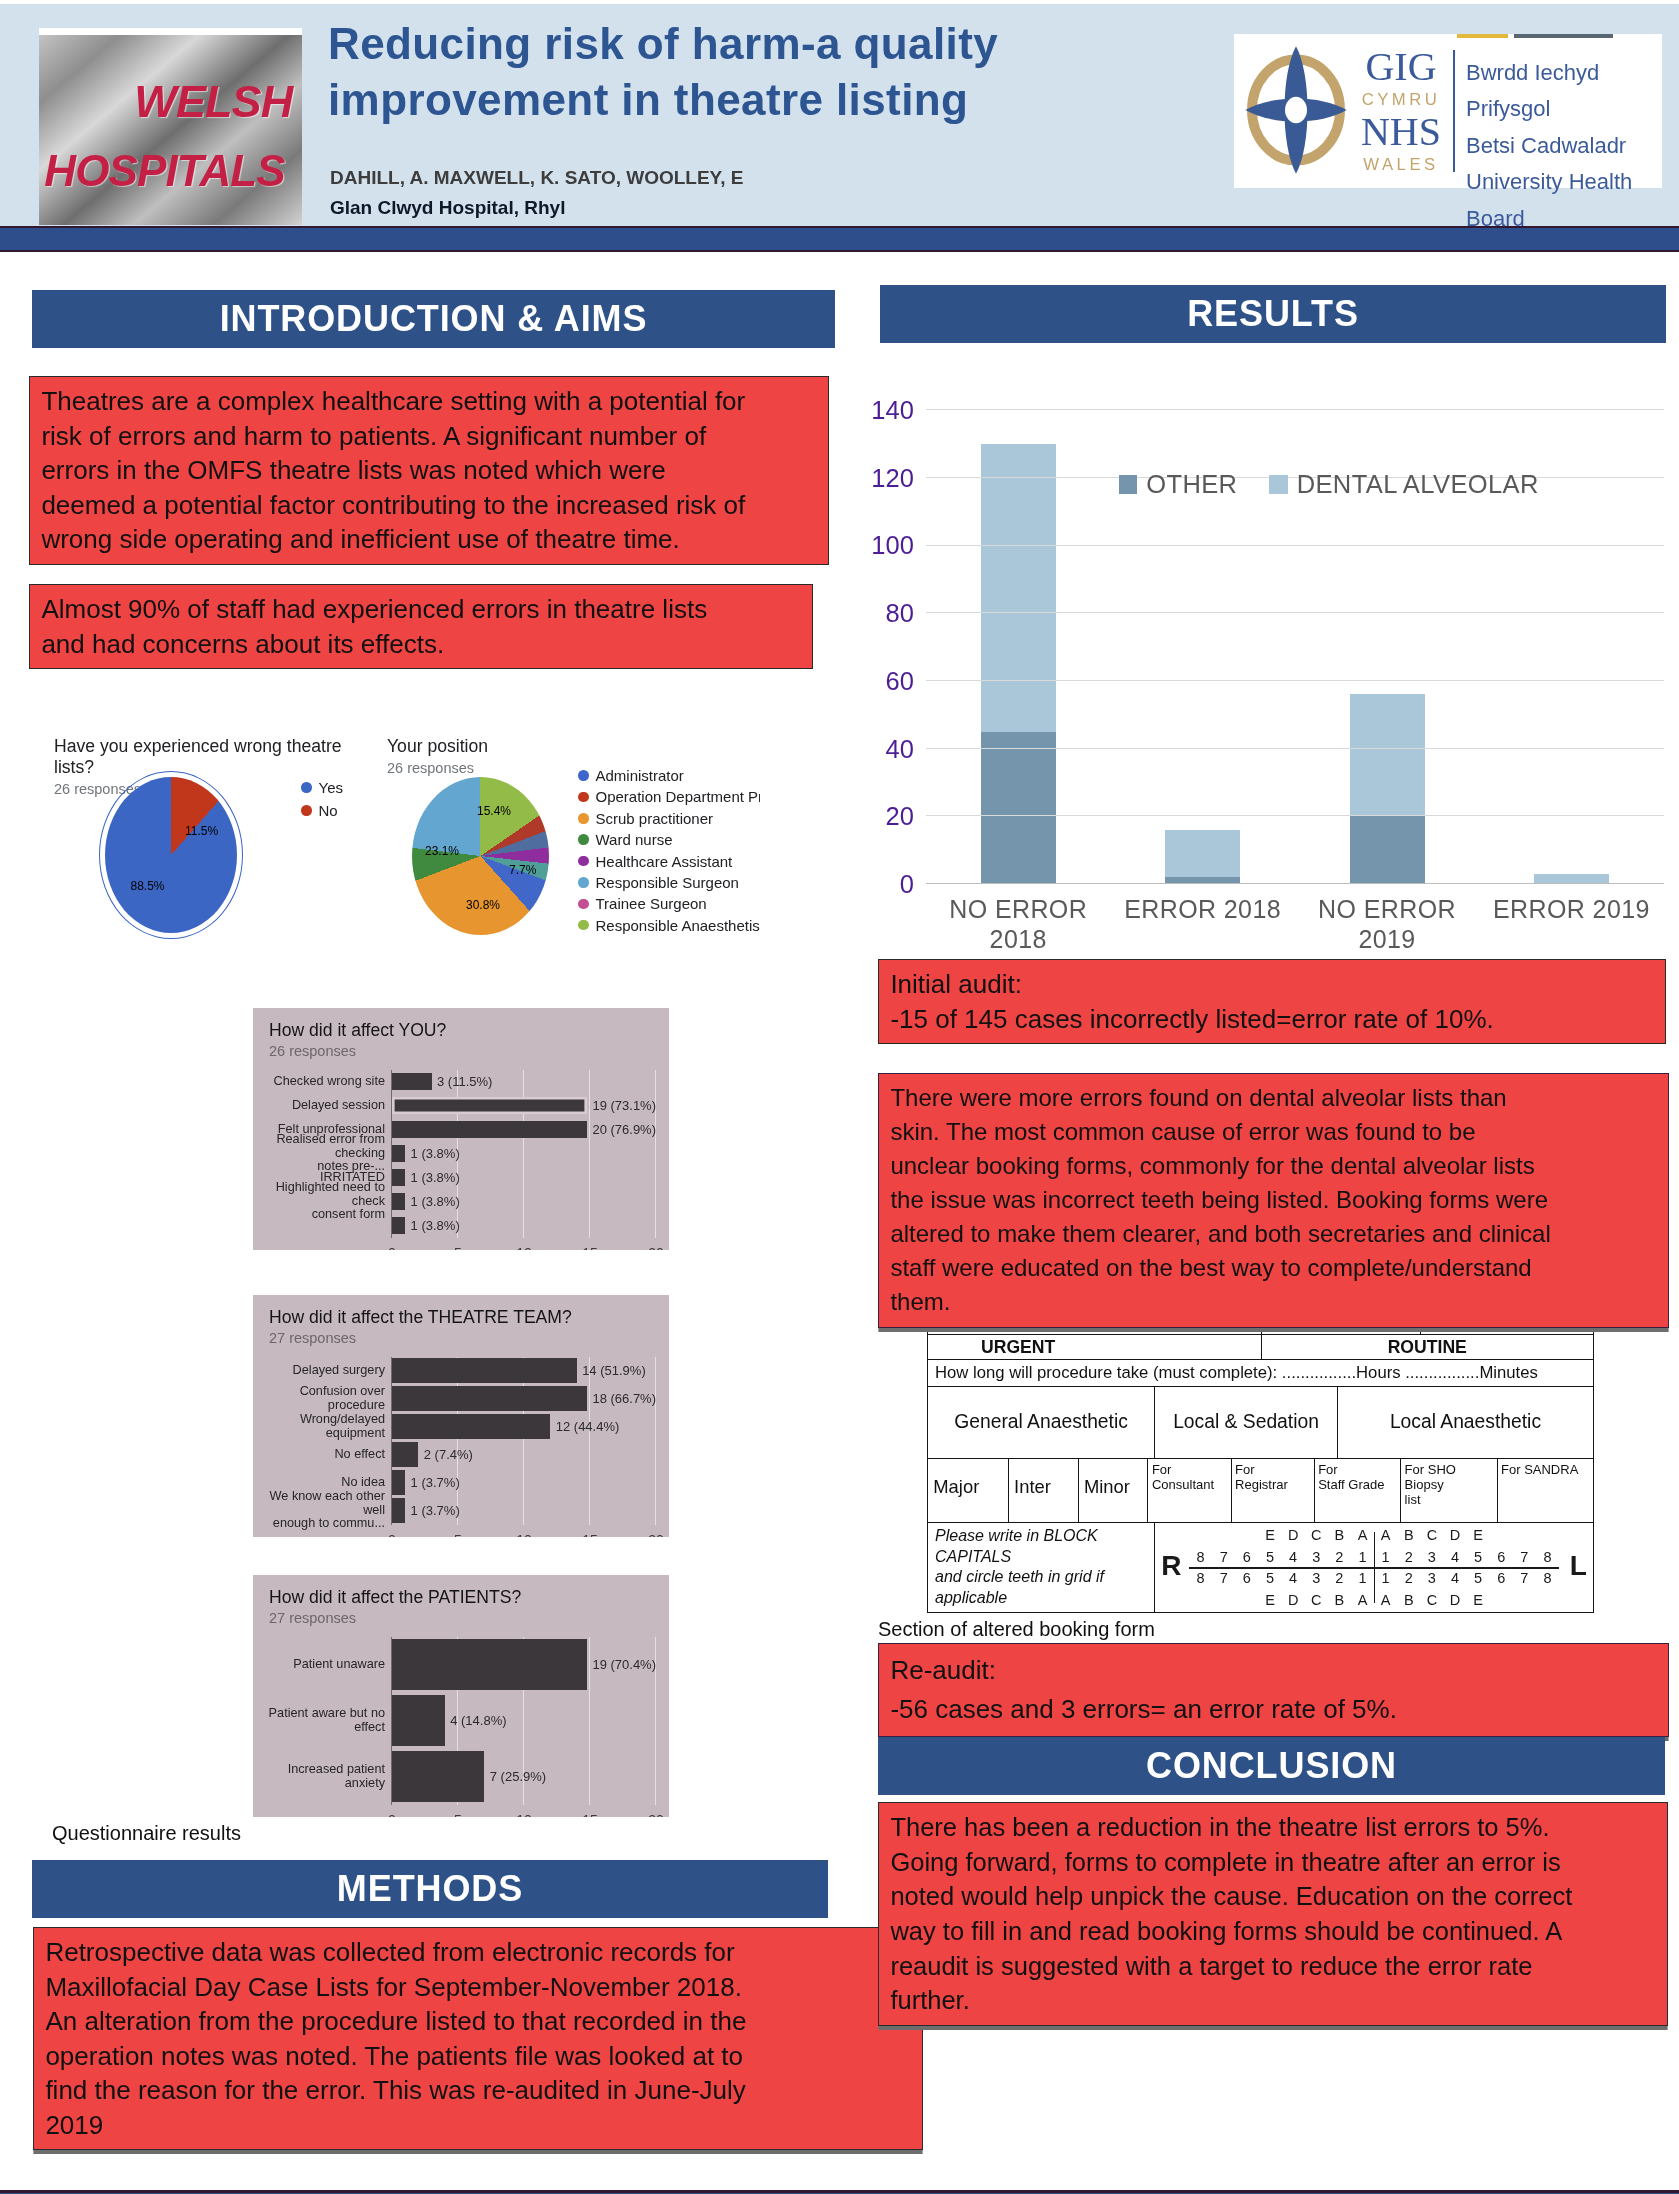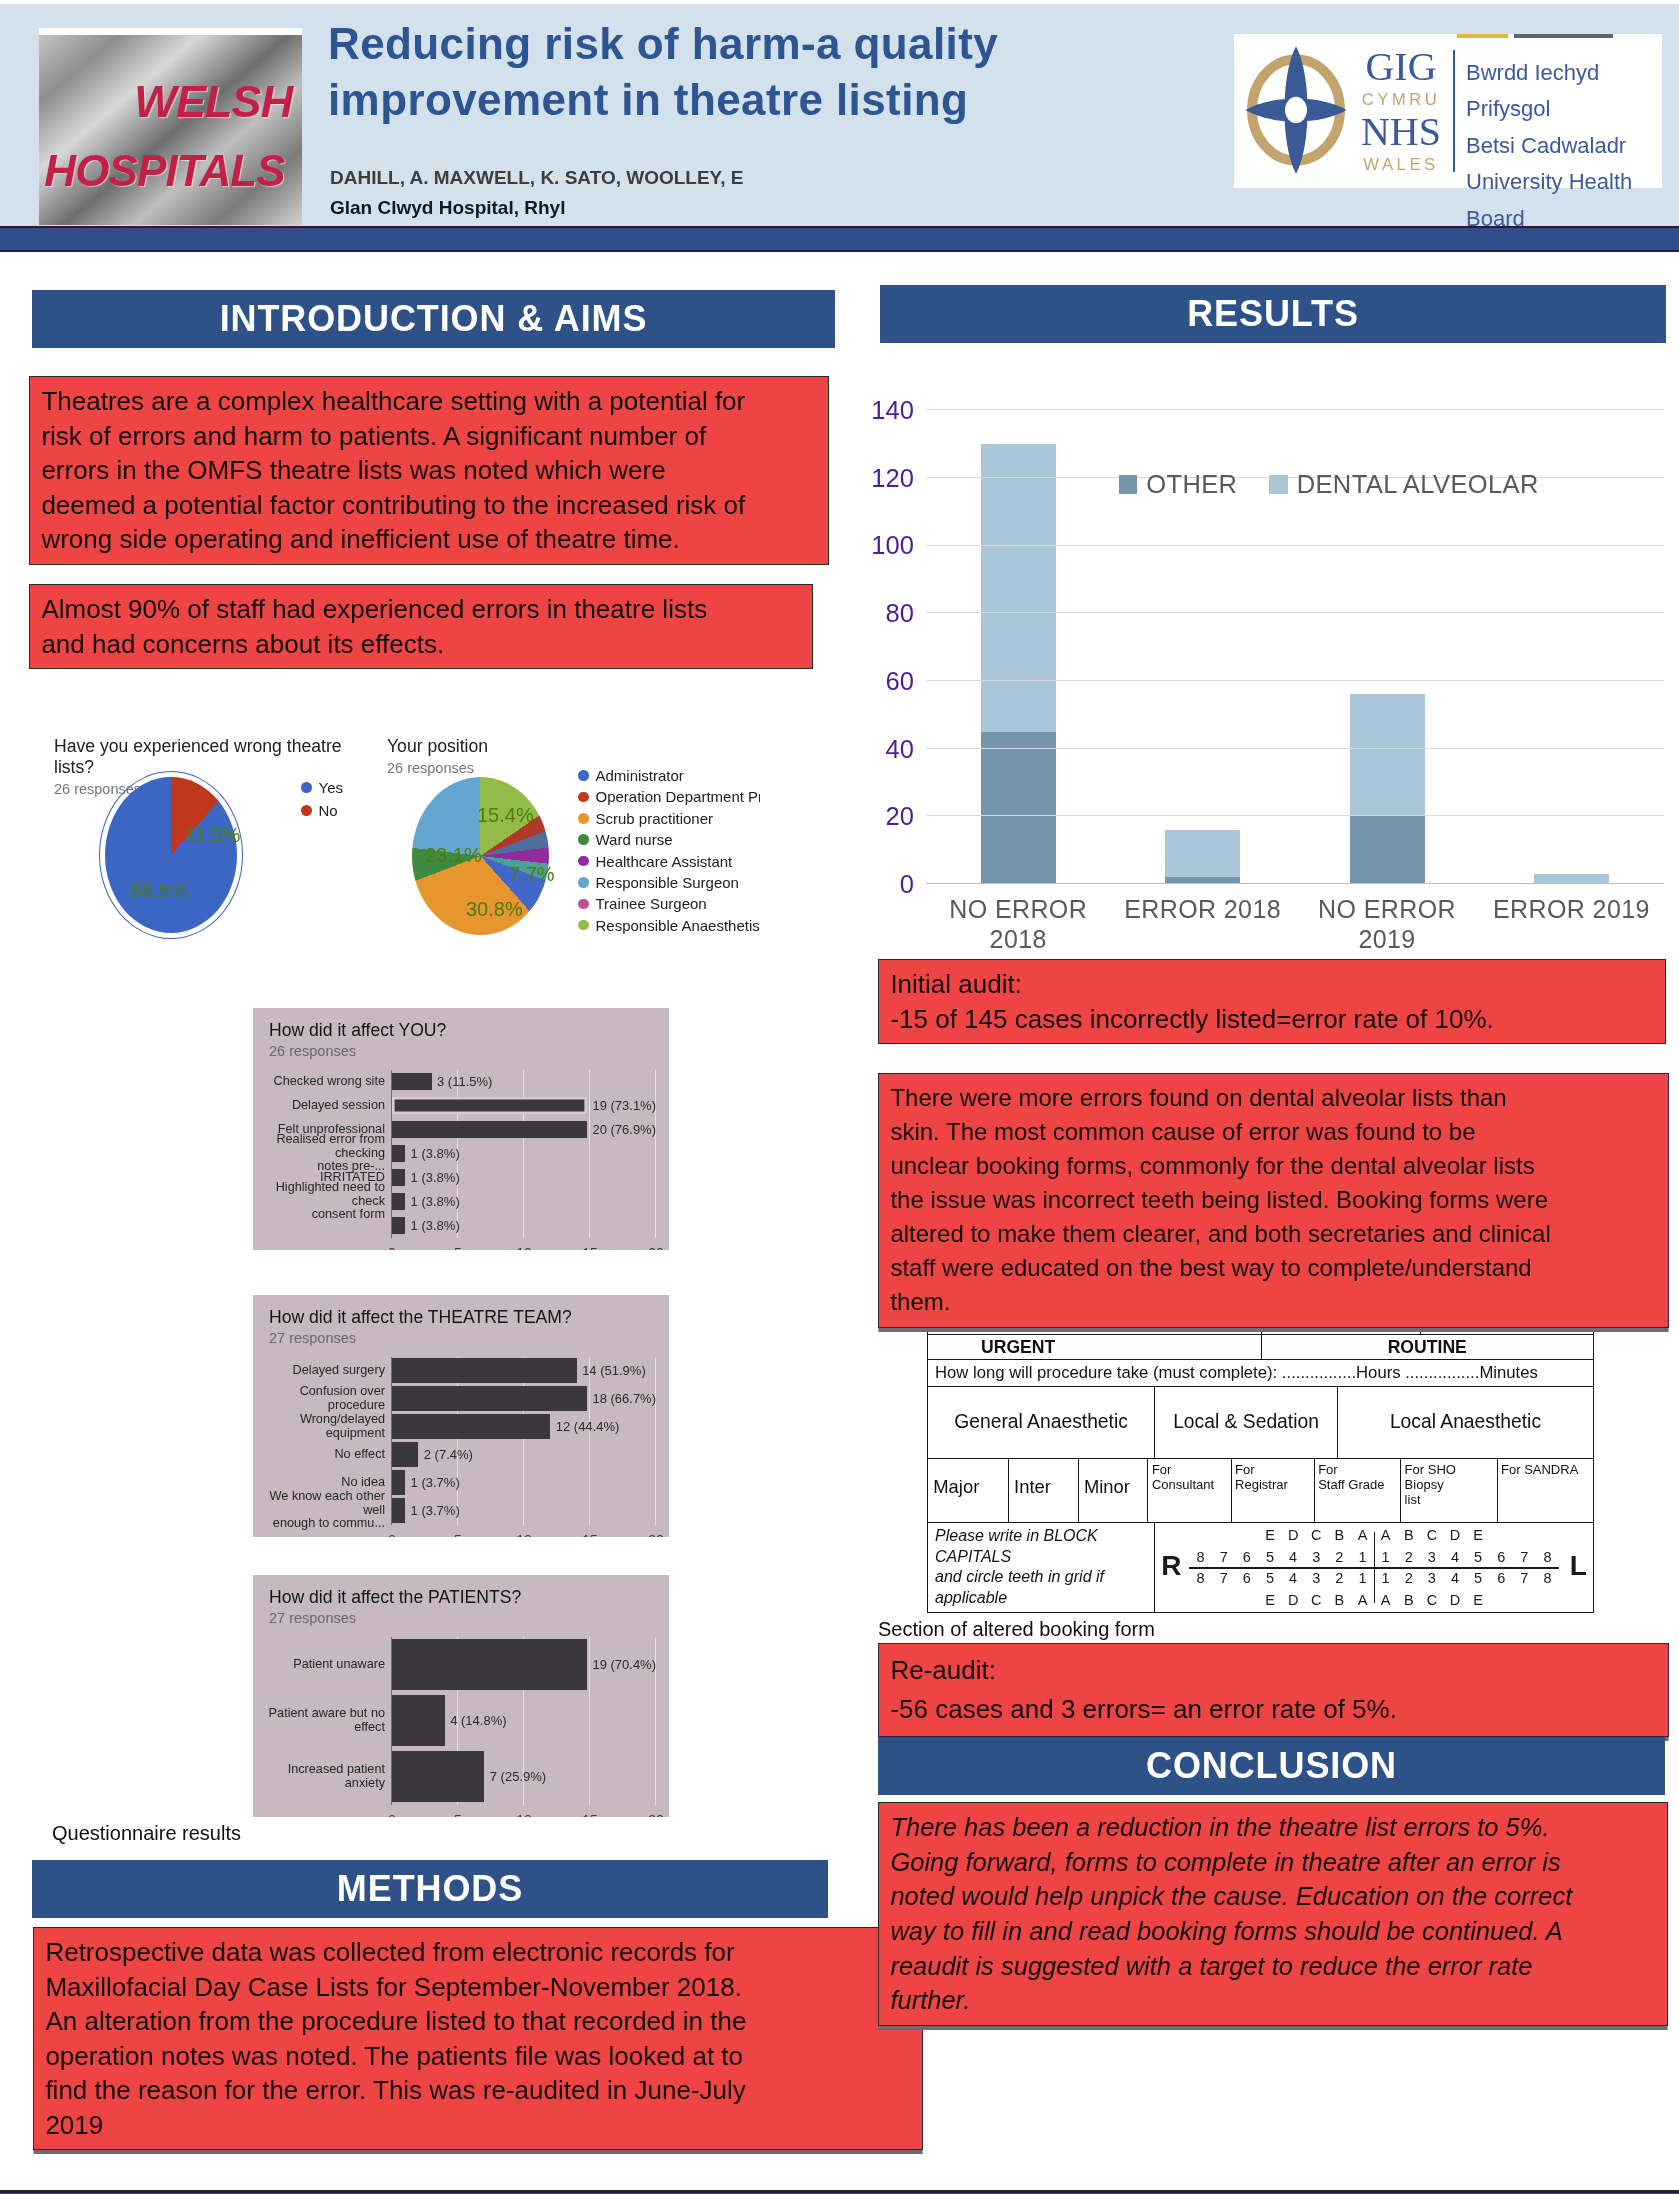--- a/index.html
+++ b/index.html
@@ -48,39 +48,39 @@
     font-size:26px;line-height:1.33;padding:7px 11.4px;}
   .box-intro1{left:29px;top:376px;width:800px;}
   .box-intro2{left:29px;top:584px;width:784px;}
   .box-methods{left:33px;top:1927px;width:890px;box-shadow:0 4.4px 0 -0.4px #6d6d6d;}
   .box-initial{left:878px;top:959px;width:788px;}
   .box-para{left:878px;top:1073px;width:791px;border:1.8px solid #3a2040;z-index:5;
     font-size:24px;line-height:1.42;box-shadow:0 4.4px 0 -0.4px #6d6d6d;}
   .box-reaudit{left:878px;top:1643px;width:791px;border:1.8px solid #3a2040;line-height:1.5;
     box-shadow:0 4.4px 0 -0.4px #6d6d6d;}
   .box-conclusion{left:878px;top:1802px;width:790px;font-size:25.5px;line-height:1.36;
-    box-shadow:0 4.4px 0 -0.4px #6d6d6d;font-style:italic;}
+    box-shadow:0 4.4px 0 -0.4px #6d6d6d;}
   .box-conclusion .para2{margin-top:9.7px;}
 
   .caption{position:absolute;font-size:20px;color:#101010;}
   .cap-questionnaire{left:52px;top:1822px;}
   .cap-form{left:878px;top:1618px;}
 
   
   .pie-card{position:absolute;background:#ffffff;overflow:hidden;}
   .pc1{left:39px;top:725px;width:326px;height:216px;}
   .pc2{left:372px;top:725px;width:388px;height:216px;}
   .gtitle{font-size:17.6px;color:#202124;margin:11.4px 0 2.6px 15px;}
   .gsub{font-size:14.5px;color:#70757a;margin-left:15px;}
   .pie-wrap{position:absolute;}
   .pc1 .pie-wrap{left:66px;top:52px;width:132px;height:156px;}
   .pc2 .pie-wrap{left:40px;top:52px;width:137px;height:158px;}
   .pie{position:absolute;left:0;top:0;width:100%;height:100%;border-radius:50%;}
   .pie-ring{position:absolute;left:-6.1px;top:-6.1px;right:-6.1px;bottom:-6.1px;border:1.8px solid #3b66c4;border-radius:50%;}
-  .plabel{position:absolute;font-size:20px;color:#4d7c0f;}
+  .plabel{position:absolute;font-size:12px;color:#000000;}
   .pie-legend{position:absolute;display:flex;flex-direction:column;gap:6.1px;}
   .pc1 .pie-legend{left:262px;top:54px;}
   .pc2 .pie-legend{left:206px;top:42px;gap:4.4px;}
   .legend-row{display:flex;align-items:center;gap:7px;font-size:15px;color:#202124;white-space:nowrap;}
   .legend-row .dot{width:10.5px;height:10.5px;border-radius:50%;flex:0 0 auto;}
 
   
   .bar-card{position:absolute;left:253px;width:416px;height:242px;background:#c7b9c0;overflow:hidden;}
   .bc-you{top:1008px;}
   .bc-team{top:1295px;}

